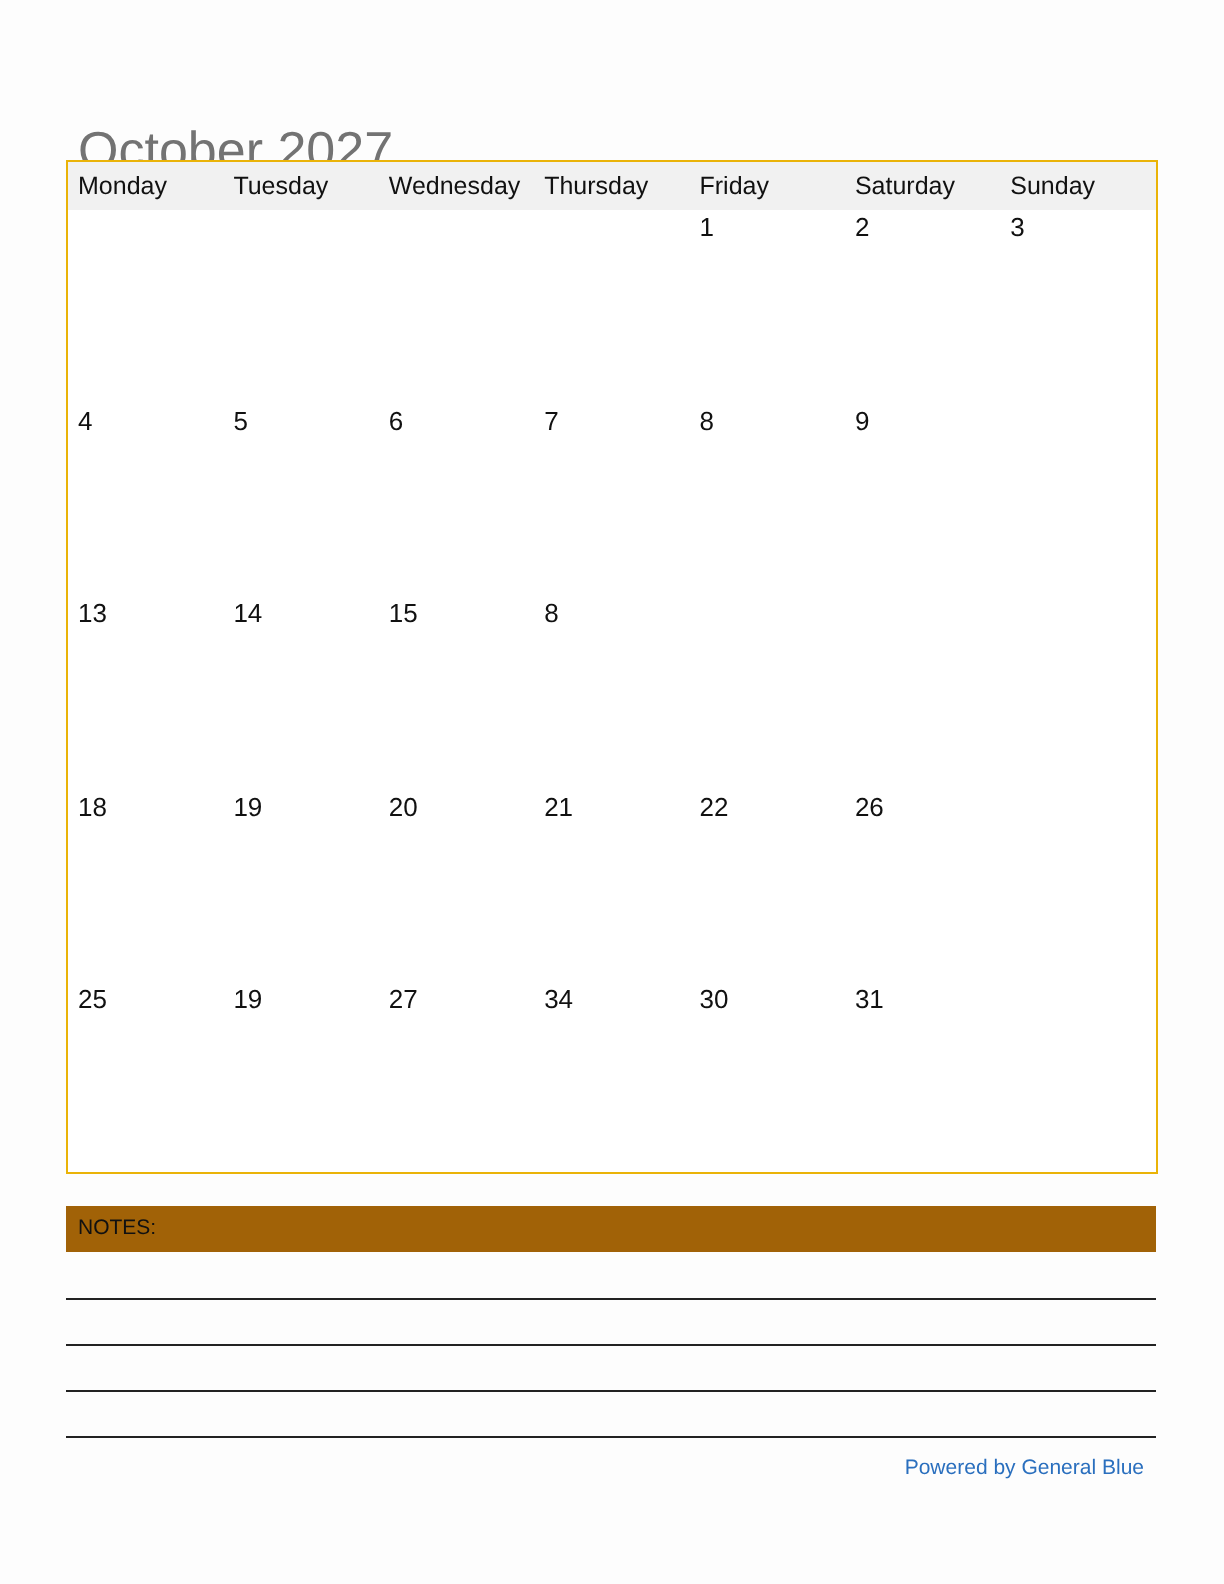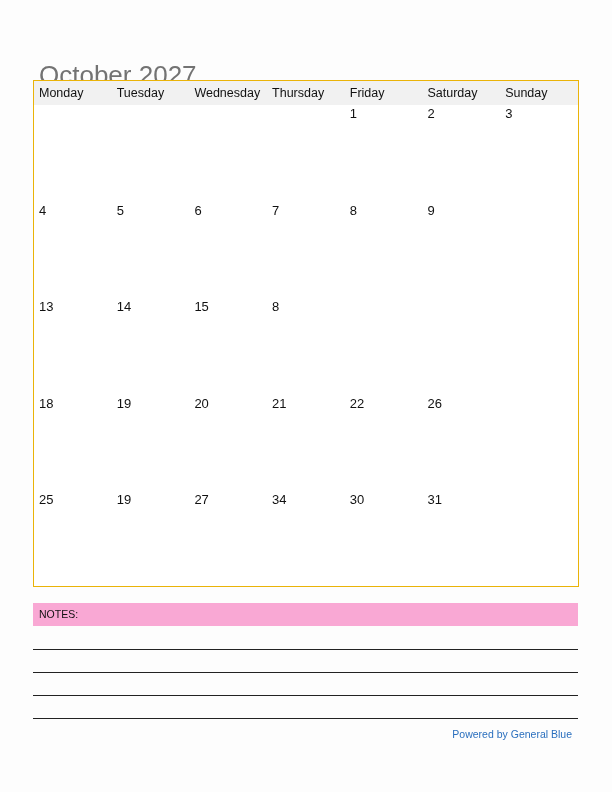--- a/index.html
+++ b/index.html
@@ -4,21 +4,21 @@
 <style>
   html, body { margin:0; padding:0; background:#fdfdfd; }
   body { width:612px; height:792px; position:relative; font-family:"Liberation Sans", sans-serif; color:#111; overflow:hidden; }
   .title { position:absolute; left:39px; top:34px; font-size:26px; line-height:34px; color:#737373;margin-top:24px; }
   .cal { position:absolute; left:33px; top:80px; width:544px; height:505px; border:1px solid #eab308; background:#fff; }
   .hdr { position:absolute; left:0; top:0; width:544px; height:24px; background:#f1f1f1; display:flex; }
   .hdr div { width:77.7px; font-size:12.5px; line-height:24px; padding-left:5px; box-sizing:border-box; }
   .grid { position:absolute; left:0; top:24px; width:544px; }
   .week { display:flex; height:96.5px; }
   .day { width:77.7px; padding-left:5px; box-sizing:border-box; font-size:13px; line-height:18px; }
-  .notes-hdr { position:absolute; left:33px; top:603px; width:545px; height:23px; background:#f9a8d4; font-size:10.5px; line-height:23px; padding-left:6px; box-sizing:border-box; }
+  .notes-hdr { position:absolute; left:33px; top:603px; width:545px; height:23px; background:#a16207; font-size:10.5px; line-height:23px; padding-left:6px; box-sizing:border-box; }
   .line { position:absolute; left:33px; width:545px; height:0; border-top:1.3px solid #222; }
   .powered { position:absolute; right:40px; top:728px; font-size:10.5px; color:#2a6fbe; }
 </style>
 </head>
 <body>
 
 <div class="title">October 2027</div>
 
 <div class="cal">
   <div class="hdr">

